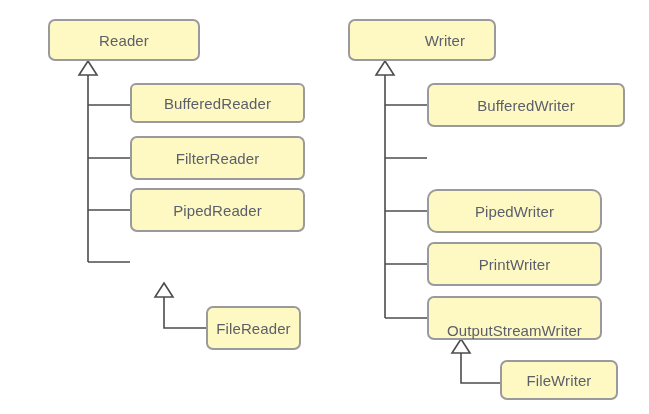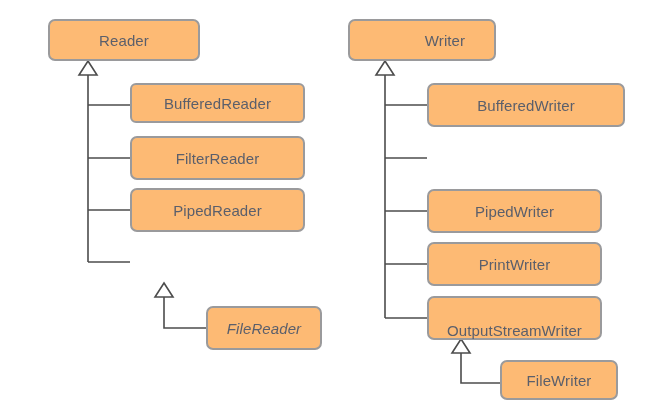--- a/index.html
+++ b/index.html
@@ -20,21 +20,21 @@
   #edge-layer {
     position: absolute;
     left: 0;
     top: 0;
     width: 649px;
     height: 414px;
   }
   .uml-class-box {
     position: absolute;
     box-sizing: border-box;
-    background: #fdba74;
+    background: #fef9c3;
     border: 2px solid #9a9a9c;
     border-radius: 7px;
     display: flex;
     align-items: center;
     justify-content: center;
     z-index: 2;
   }
   .uml-class-label {
     font-family: "Liberation Sans", sans-serif;
     font-size: 15px;
@@ -95,34 +95,34 @@
 
   <div class="uml-class-box" style="left:130px; top:136px; width:175px; height:44px;">
     <span class="uml-class-label">FilterReader</span>
   </div>
 
   <div class="uml-class-box" style="left:130px; top:188px; width:175px; height:44px;">
     <span class="uml-class-label">PipedReader</span>
   </div>
 
 
-  <div class="uml-class-box" style="left:206px; top:306px; width:116px; height:44px;font-style:italic;">
+  <div class="uml-class-box" style="left:206px; top:306px; width:95px; height:44px;">
     <span class="uml-class-label">FileReader</span>
   </div>
 
   <div class="uml-class-box" style="left:348px; top:19px; width:148px; height:42px;padding-left:46px;">
     <span class="uml-class-label">Writer</span>
   </div>
 
   <div class="uml-class-box" style="left:427px; top:83px; width:198px; height:44px;">
     <span class="uml-class-label">BufferedWriter</span>
   </div>
 
 
-  <div class="uml-class-box" style="left:427px; top:189px; width:175px; height:44px;">
+  <div class="uml-class-box" style="left:427px; top:189px; width:175px; height:44px;border-radius:10px;">
     <span class="uml-class-label">PipedWriter</span>
   </div>
 
   <div class="uml-class-box" style="left:427px; top:242px; width:175px; height:44px;">
     <span class="uml-class-label">PrintWriter</span>
   </div>
 
   <div class="uml-class-box" style="left:427px; top:296px; width:175px; height:44px;align-items:flex-end;">
     <span class="uml-class-label">OutputStreamWriter</span>
   </div>

